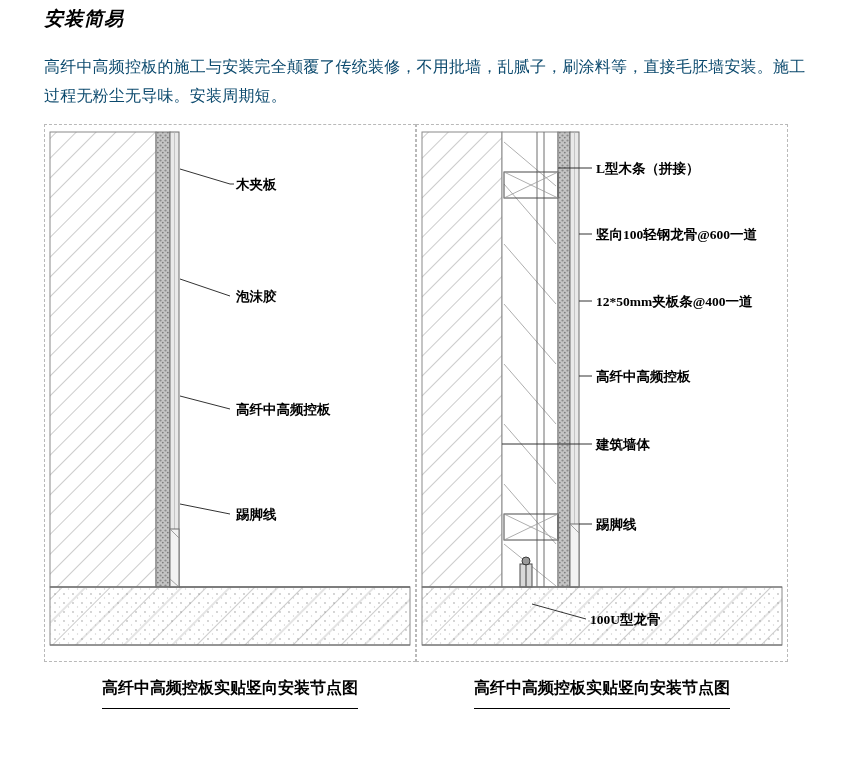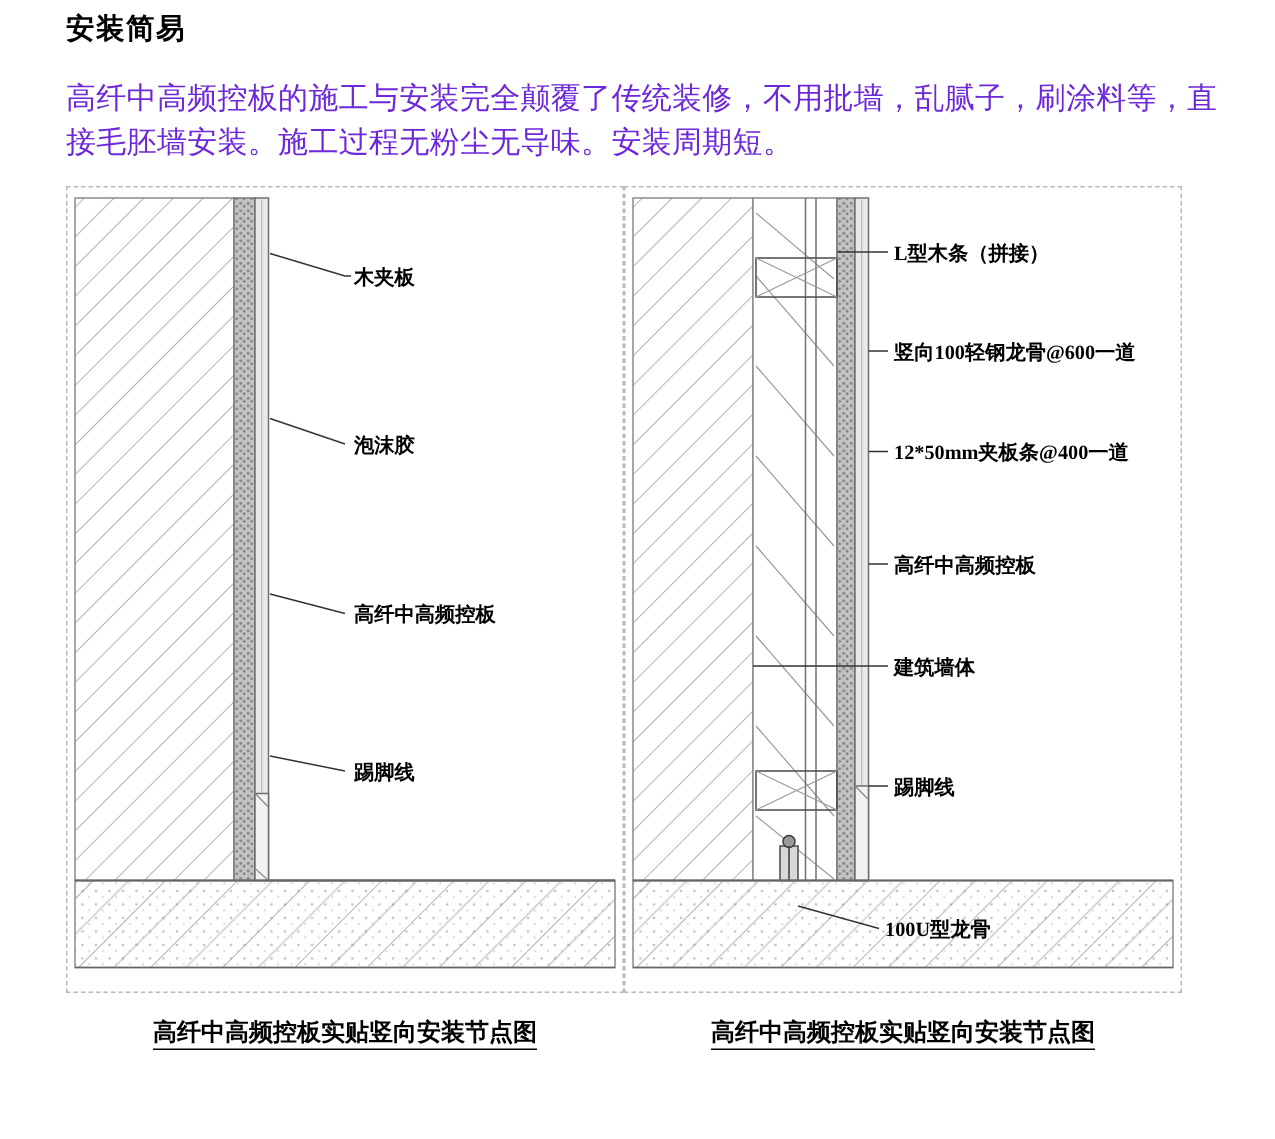--- a/index.html
+++ b/index.html
@@ -21,29 +21,30 @@
     height: 759px;
   }
   .title {
     position: absolute;
     left: 44px;
     top: 6px;
     font-size: 19px;
     font-weight: bold;
     letter-spacing: 1px;
     color: #000;
+    font-style: italic;
   }
   .intro {
     position: absolute;
     left: 44px;
     top: 52px;
     width: 770px;
-    font-size: 20px;
+    font-size: 16px;
     line-height: 29px;
-    color: #6d28d9;
+    color: #0c4a6e;
     letter-spacing: 0.2px;
   }
   .figures {
     position: absolute;
     left: 44px;
     top: 124px;
     width: 764px;
     height: 560px;
   }
   .figure {
@@ -68,21 +69,21 @@
     top: 554px;
     width: 372px;
     text-align: center;
     font-size: 16px;
     font-weight: bold;
     font-family: "Liberation Serif", serif;
     color: #000;
   }
   .caption span {
     border-bottom: 1.5px solid #000;
-    padding-bottom: 2px;
+    padding-bottom: 12px;
   }
   svg { display: block; }
   .lbl {
     font-family: "Liberation Serif", serif;
     font-size: 13.5px;
     font-weight: bold;
     fill: #000;
   }
 </style>
 </head>

